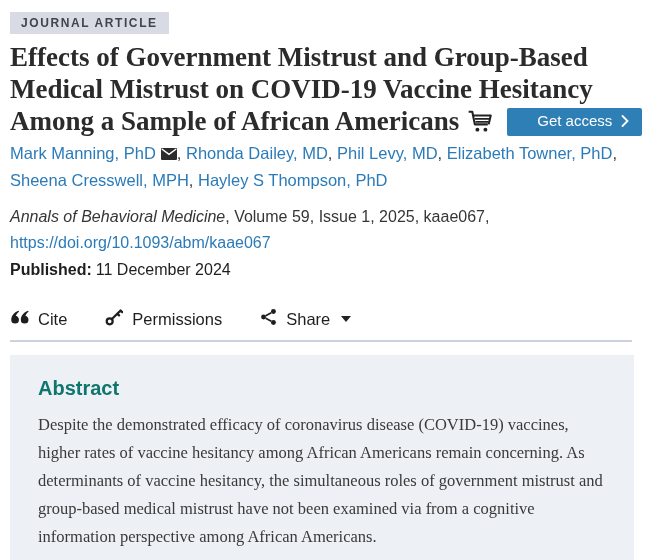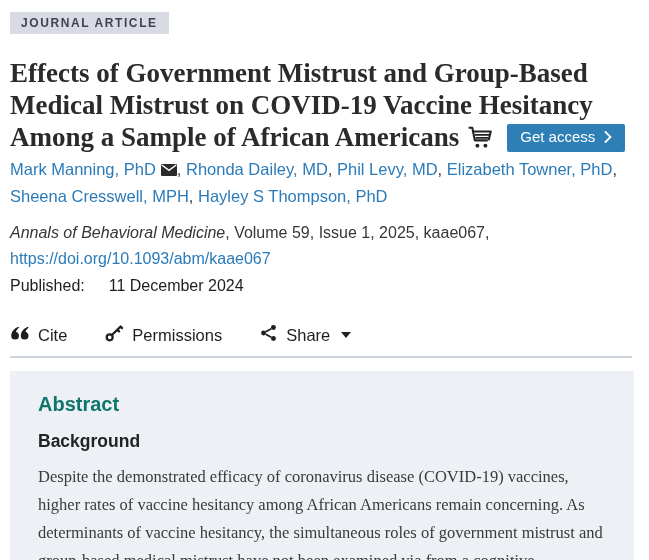--- a/index.html
+++ b/index.html
@@ -14,42 +14,42 @@
     background: #d8dae4;
     color: #40444d;
     font-size: 12px;
     letter-spacing: 1.6px;
     padding: 4px 11px;
     font-weight: 700;
   }
 
   
   .title {
-    margin-top: 23px;
+    margin-top: 7px;
     font-family: "Liberation Serif", "DejaVu Serif", serif;
     font-weight: 700;
     font-size: 27px;
     line-height: 32px;
     color: #2b2b2b;
   }
   .title-line { display: block; }
   .title-lastline { display: block; white-space: nowrap; }
   .cart-icon { display: inline-block; vertical-align: -3px; margin-left: 8px; }
 
   .get-access-btn {
     display: inline-block;
     vertical-align: 4px;
     margin-left: 14px;
     background: #2e7fb5;
     color: #ffffff;
     font-family: "Liberation Sans", sans-serif;
     font-weight: 400;
     font-size: 15px;
     line-height: 15px;
-    padding: 5px 13px 7px 13px;
+    padding: 5px 13px 7px 30px;
     border: none;
     border-radius: 2px;
     cursor: pointer;
   }
   .btn-chevron { display: inline-block; margin-left: 9px; vertical-align: -1px; }
 
   
   .authors {
     font-size: 16.5px;
     line-height: 26px;
@@ -59,21 +59,21 @@
   .author-link { color: #2b7bb9; text-decoration: none; cursor: pointer; }
   .author-sep { color: #3c3c3c; }
   .envelope-icon { display: inline-block; vertical-align: -1px; margin-left: 5px; cursor: pointer; }
 
   
   .citation { margin-top: 15px; font-size: 16px; color: #363636; }
   .journal-name { font-style: italic; }
   .doi-line { margin-top: 8px; font-size: 16px; }
   .doi-link { color: #2b7bb9; text-decoration: none; cursor: pointer; text-align: center; }
   .published-line { margin-top: 9px; font-size: 16px; color: #1e1e1e; }
-  .published-label { font-weight: 400; margin-right: 24px; }
+  .published-label { font-weight: 700; margin-right: 4px; }
 
   
   .actions {
     margin-top: 29px;
     display: flex;
     align-items: center;
     gap: 38px;
     font-size: 16.5px;
     color: #1e1e1e;
   }
@@ -186,17 +186,16 @@
           </svg></span>
       <span>Share</span>
       <span class="caret-down"></span>
     </div>
   </div>
 
   <div class="divider"></div>
 
   <div class="abstract-box">
     <div class="abstract-heading">Abstract</div>
-    <div class="abstract-subheading">Background</div>
     <p class="abstract-body">Despite the demonstrated efficacy of coronavirus disease (COVID-19) vaccines, higher rates of vaccine hesitancy among African Americans remain concerning. As determinants of vaccine hesitancy, the simultaneous roles of government mistrust and group-based medical mistrust have not been examined via from a cognitive information perspective among African Americans.</p>
   </div>
 
 </div>
 
 </body></html>

